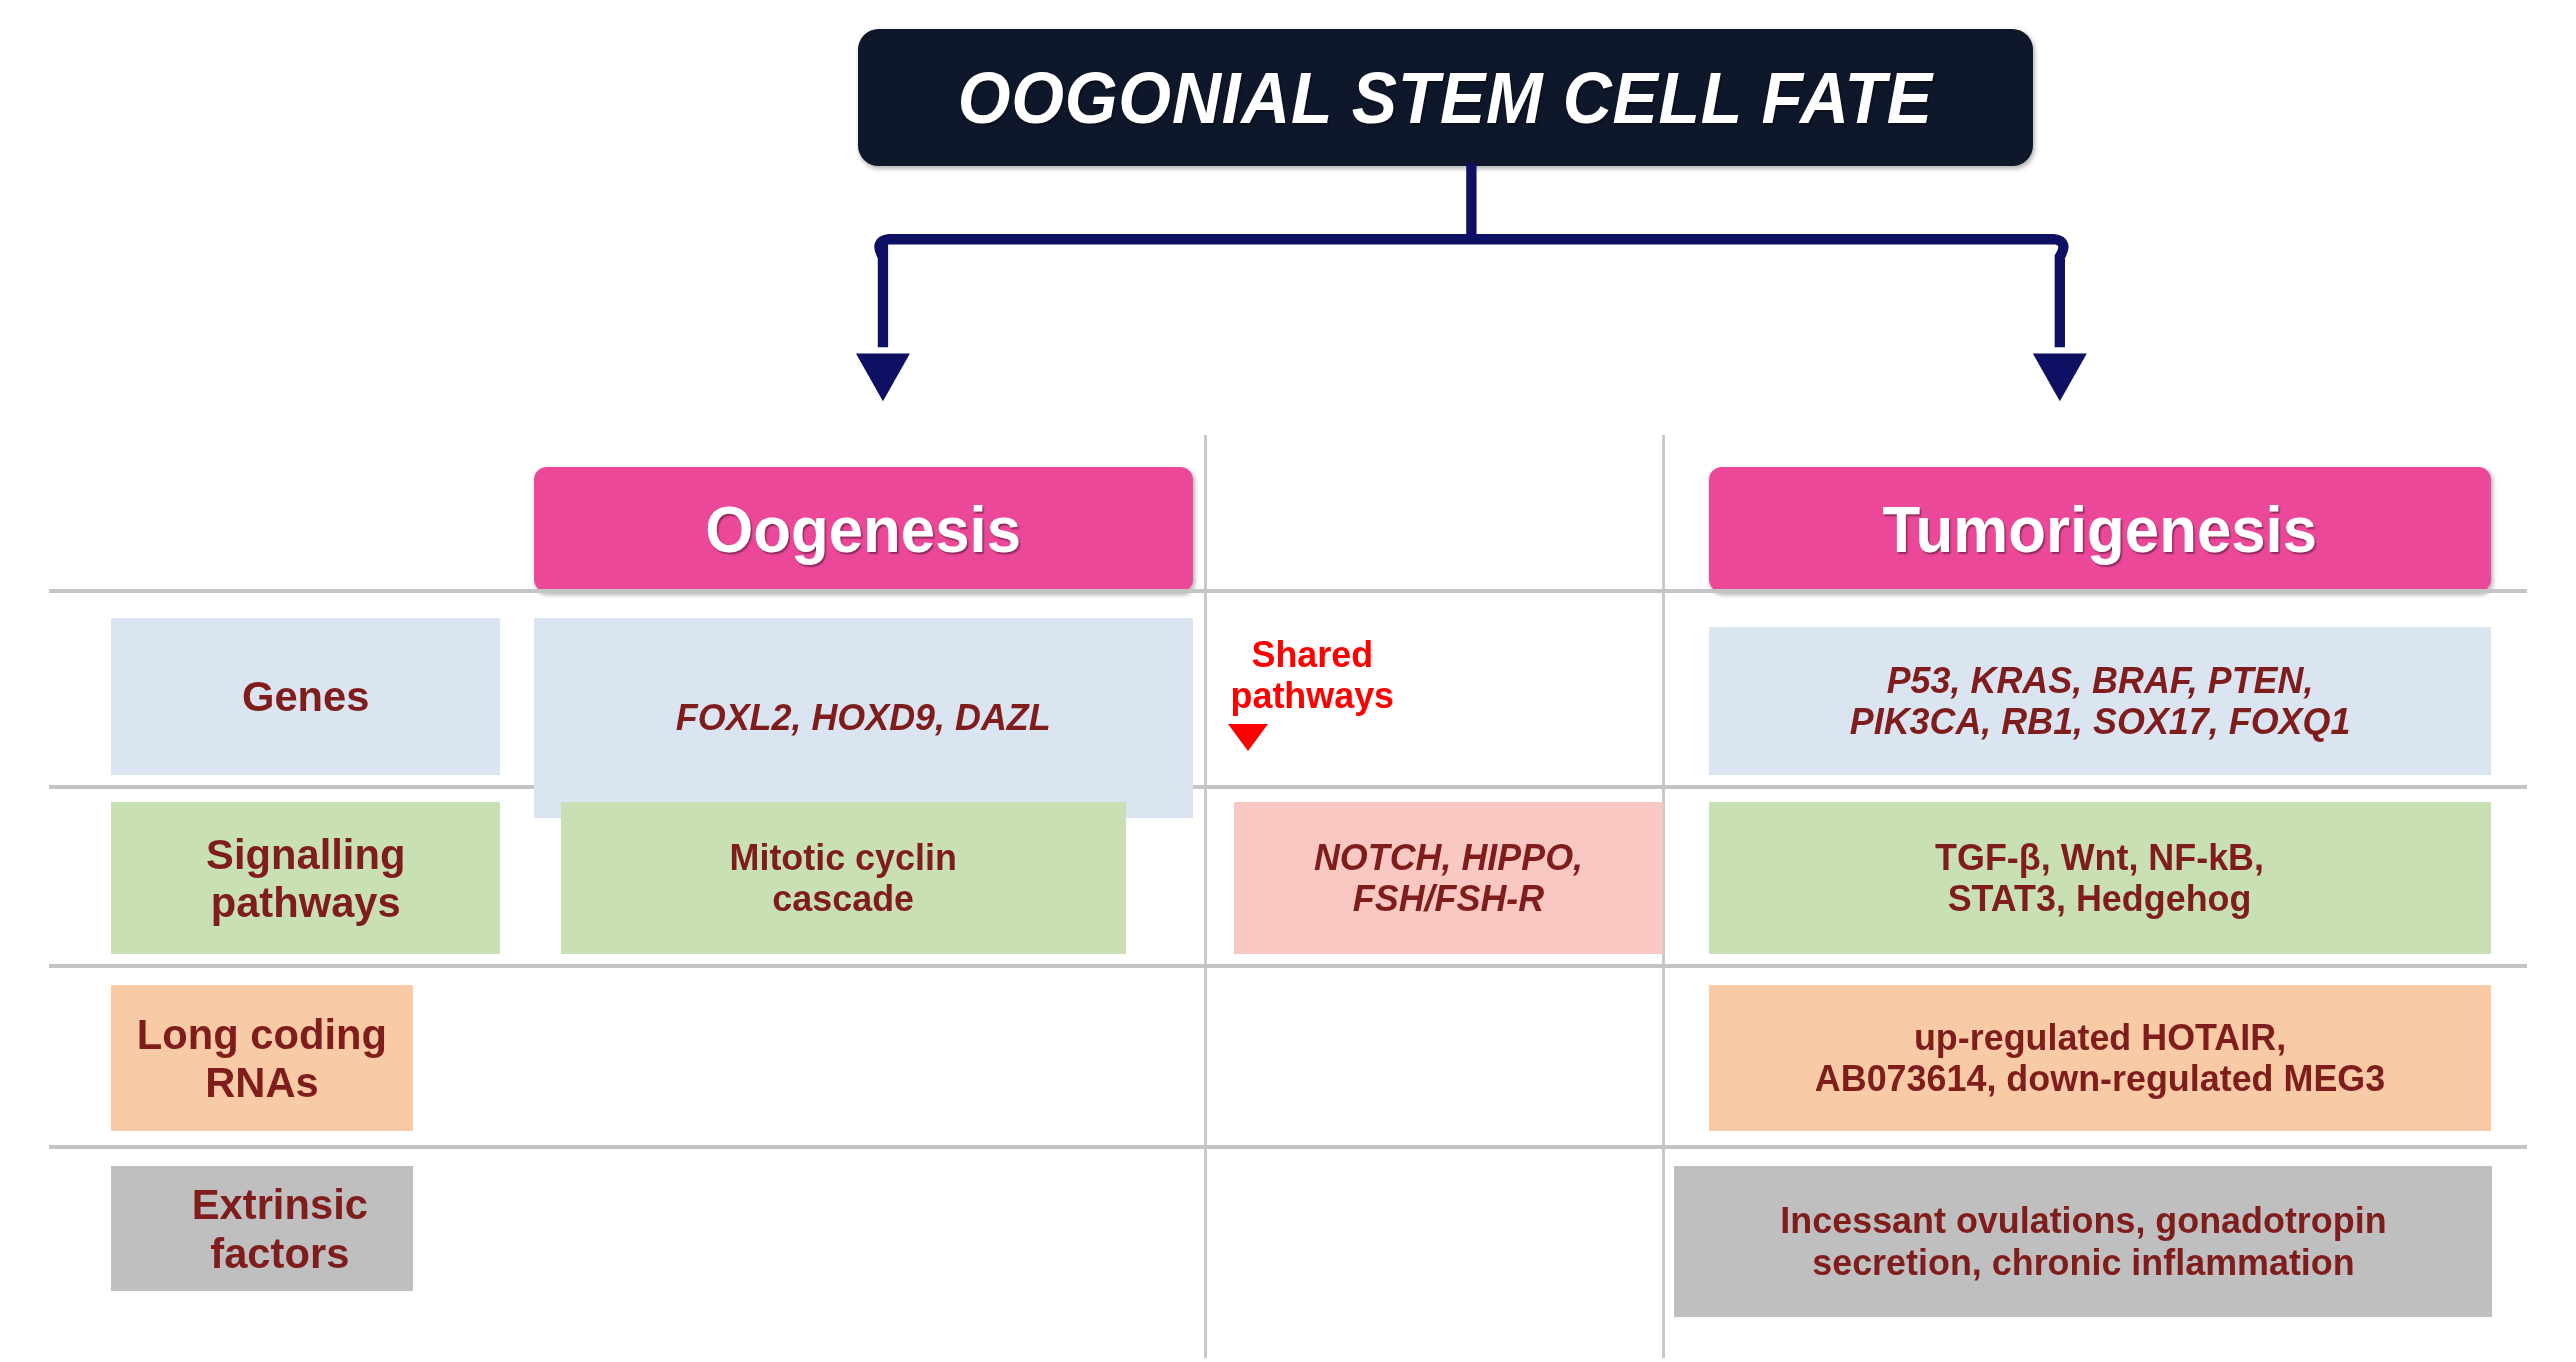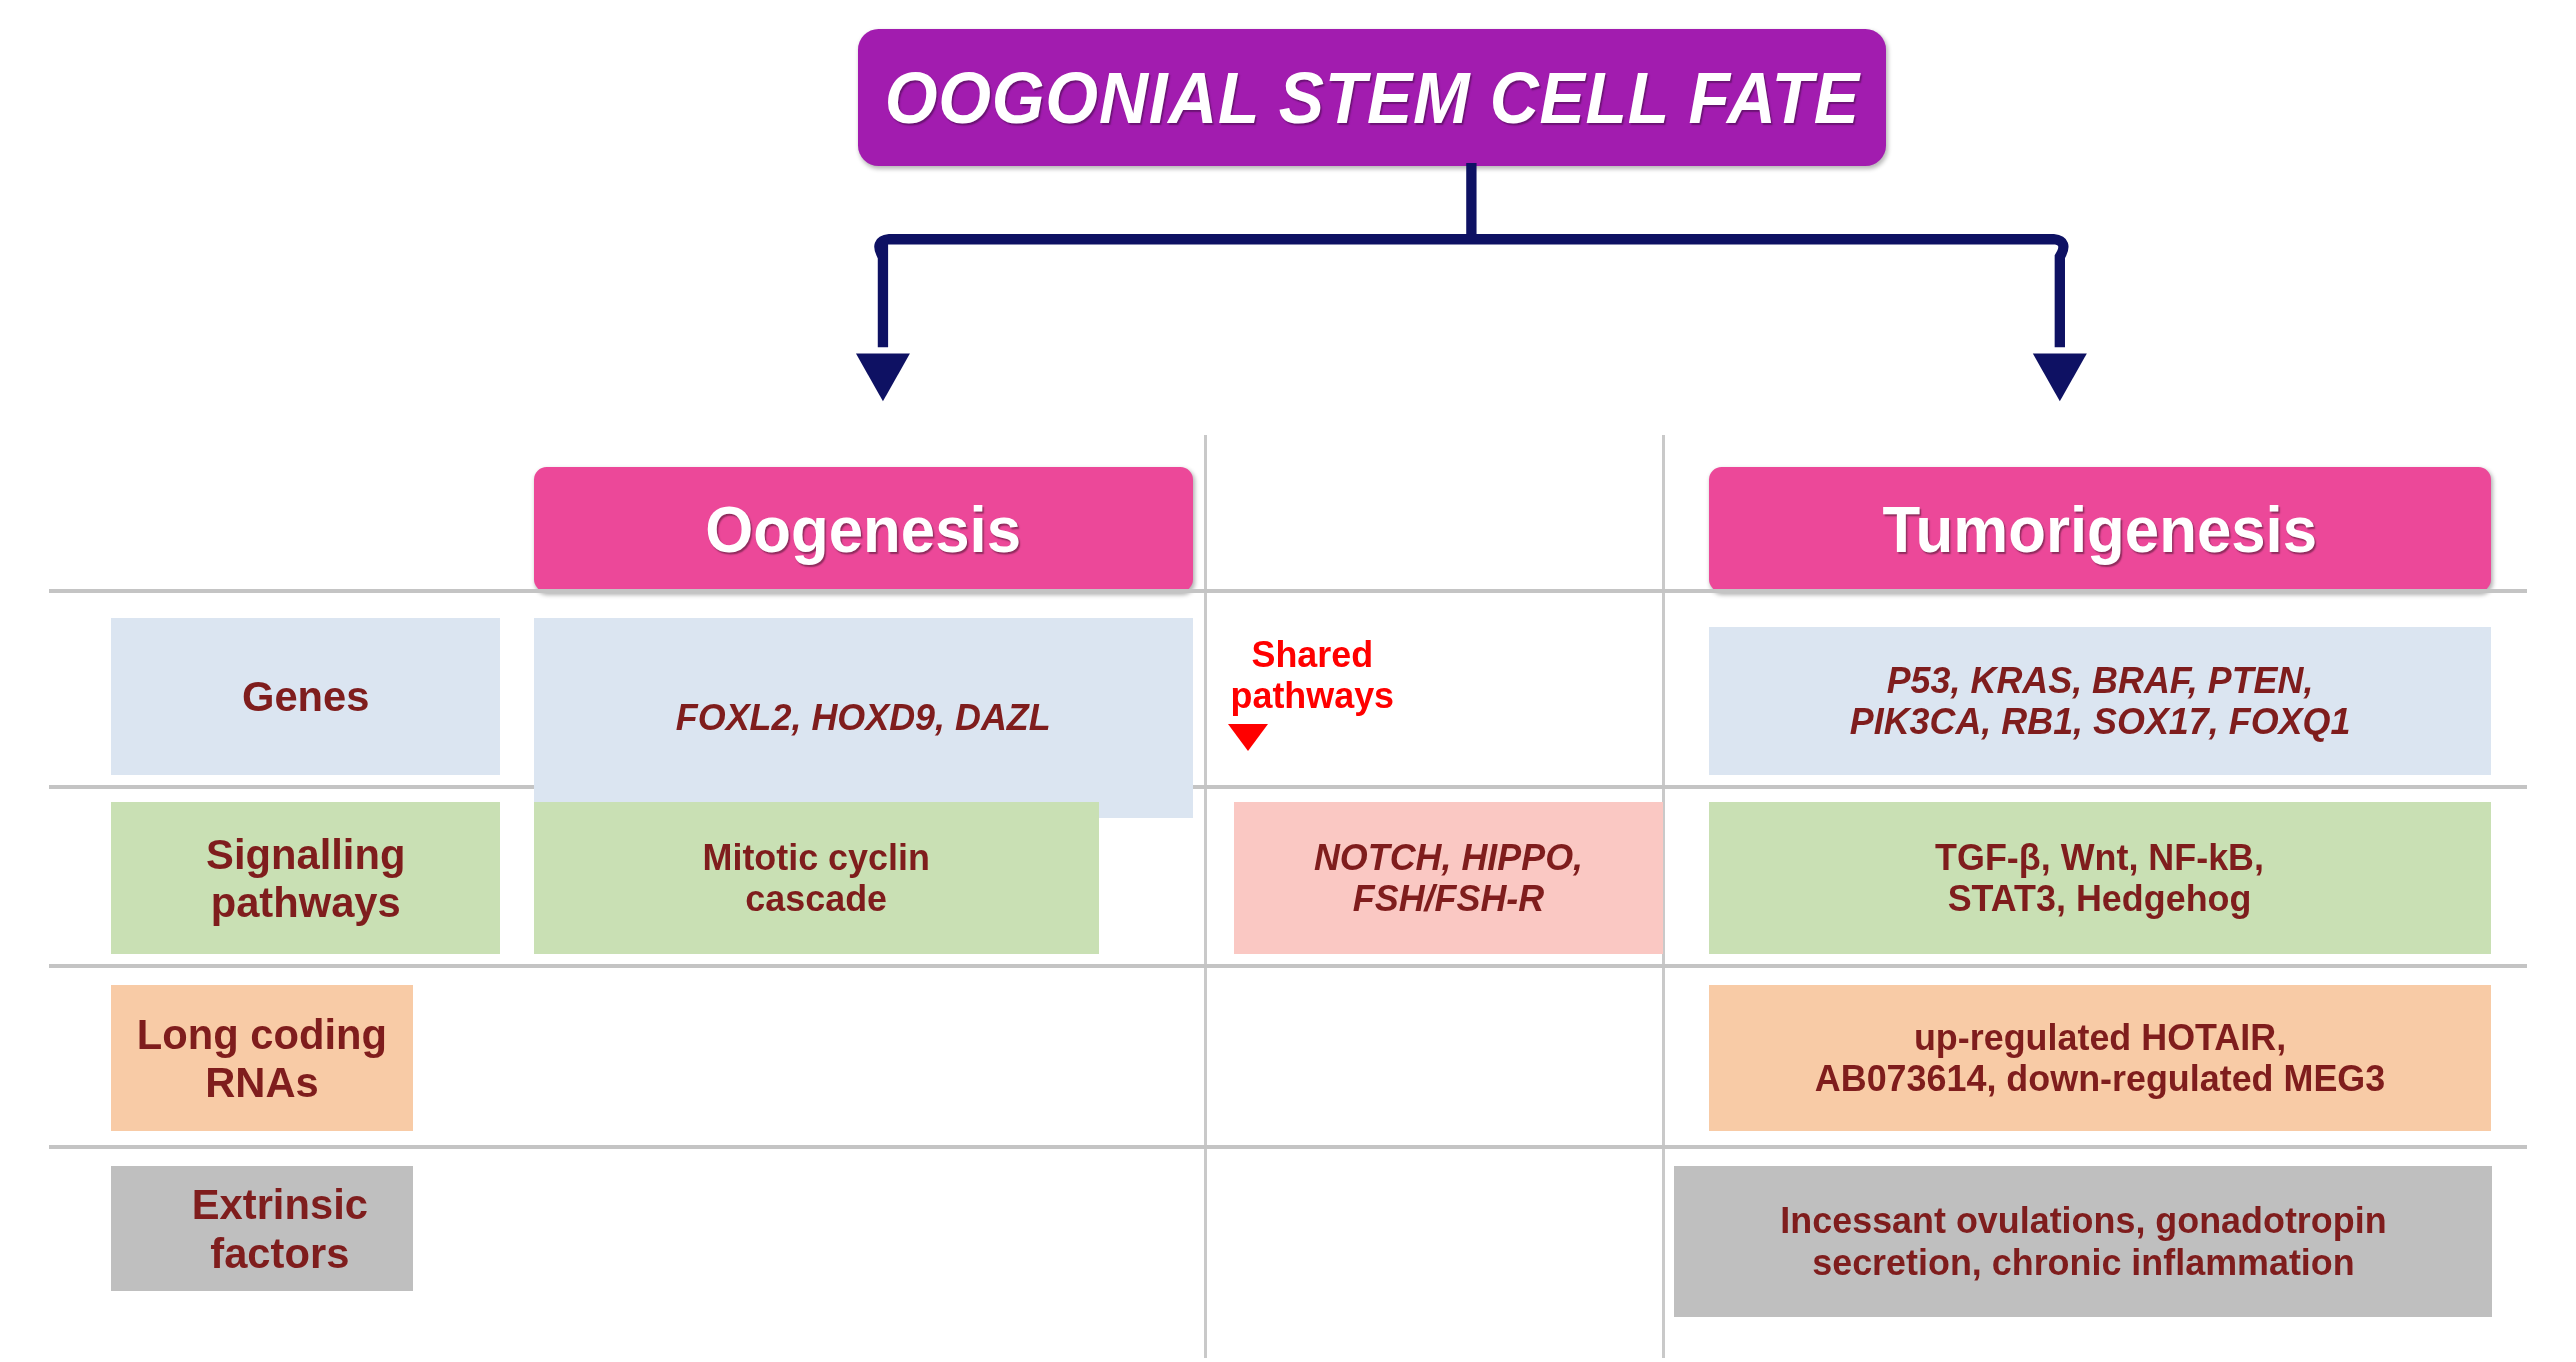--- a/index.html
+++ b/index.html
@@ -13,23 +13,23 @@
     font-family: "Liberation Sans", sans-serif;
     position: relative;
     overflow: hidden;
   }
 
   
   .title-box {
     position: absolute;
     left: 858px;
     top: 29px;
-    width: 1028px;
+    width: 1175px;
     height: 137px;
-    background: #a21caf;
+    background: #0f172a;
     border-radius: 20.6px;
     display: flex;
     align-items: center;
     justify-content: center;
     box-shadow: 1.6px 2.4px 4px rgba(0,0,0,0.28);
   }
   .title-box .title-text {
     color: #ffffff;
     font-weight: bold;
     font-style: italic;
@@ -120,21 +120,21 @@
   .bg-gray   { background: #bfbfbf; }
   .bg-pink   { background: #fac8c3; margin-left: 6px; }
 
   
   #c-r1-label { left: 111px;  top: 618px;  width: 389px; height: 157px; }
   #c-r1-oog   { left: 534px;  top: 618px;  width: 659px; height: 200px; }
   #c-r1-tum   { left: 1709px; top: 627px;  width: 782px; height: 148px; }
 
   
   #c-r2-label  { left: 111px;  top: 802px; width: 389px; height: 152px; }
-  #c-r2-oog    { left: 534px;  top: 802px; width: 565px; height: 152px; }
+  #c-r2-oog    { left: 561px;  top: 802px; width: 565px; height: 152px; }
   #c-r2-shared { left: 1228px; top: 802px; width: 429px; height: 152px; }
   #c-r2-tum    { left: 1709px; top: 802px; width: 782px; height: 152px; }
 
   
   #c-r3-label { left: 111px;  top: 985px; width: 302px; height: 146px; }
   #c-r3-tum   { left: 1709px; top: 985px; width: 782px; height: 146px; }
 
   
   #c-r4-label { left: 111px;  top: 1166px; width: 302px; height: 125px; padding-left: 36px; }
   #c-r4-tum   { left: 1674px; top: 1166px; width: 818px; height: 151px; }

